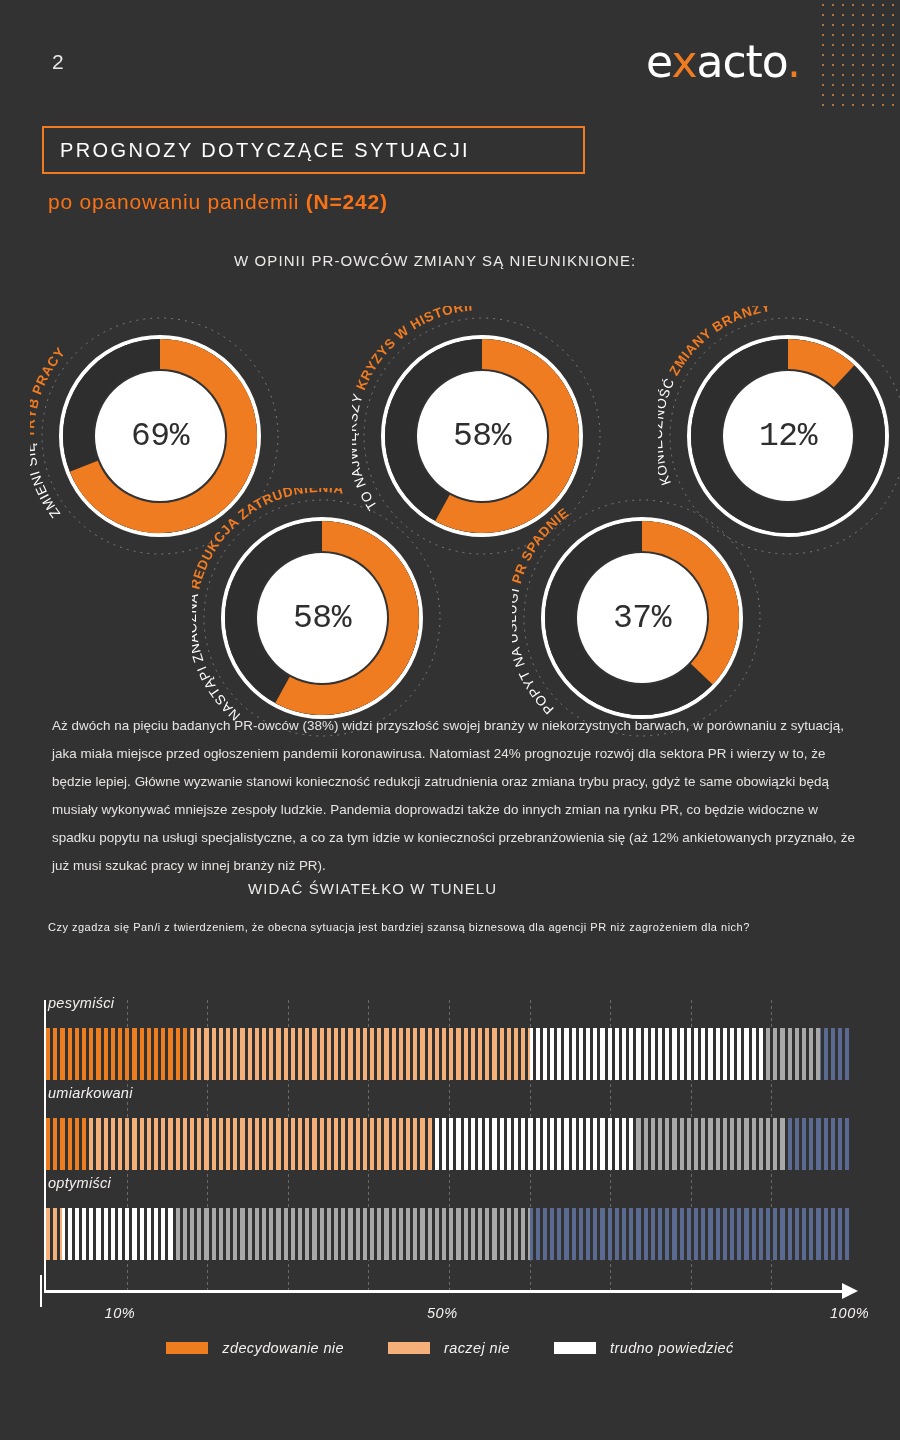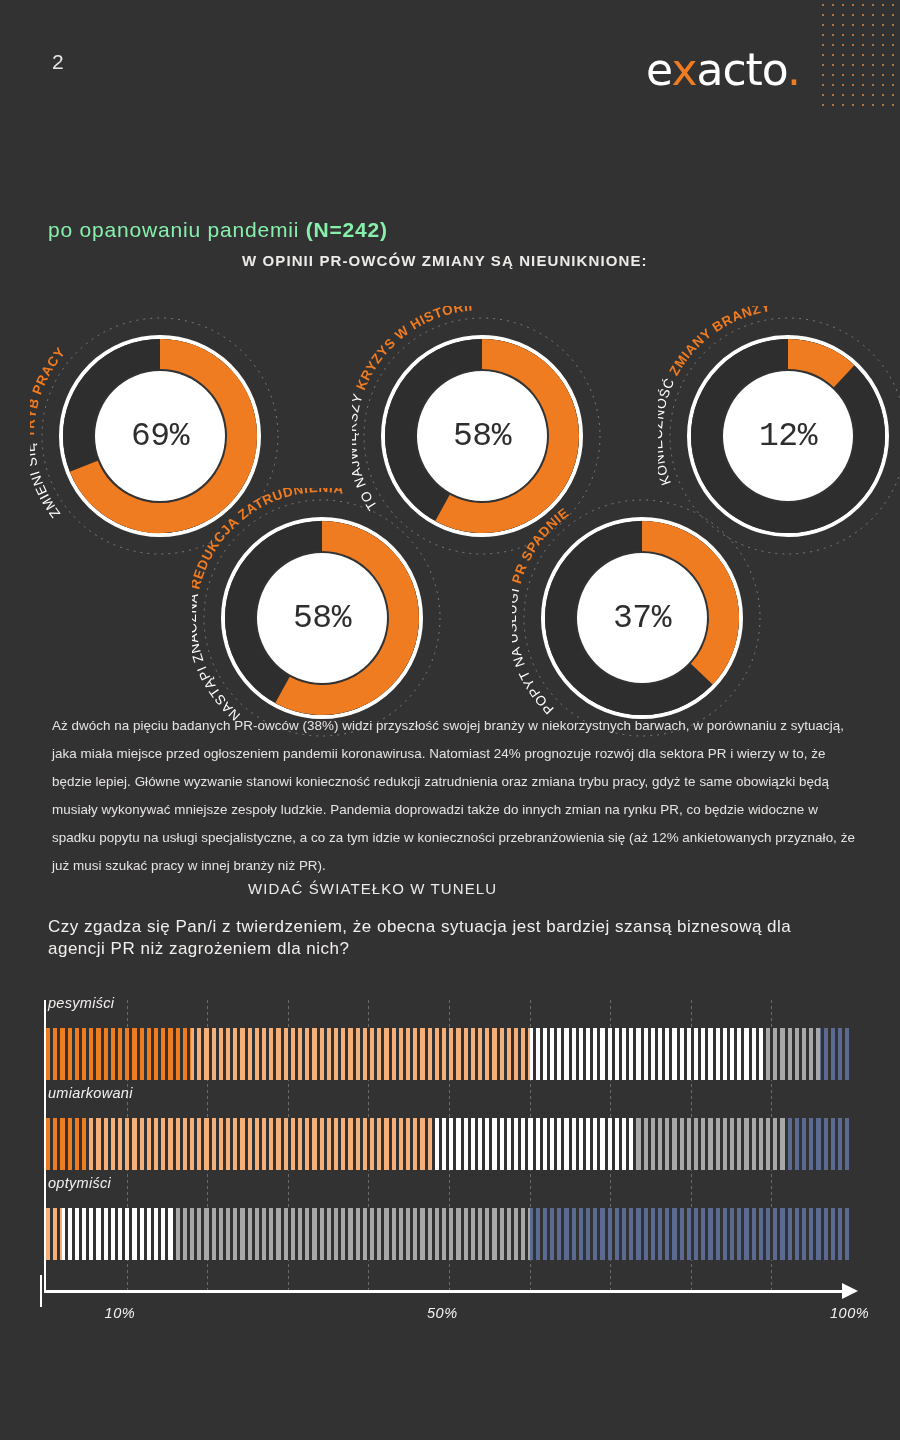--- a/index.html
+++ b/index.html
@@ -14,21 +14,21 @@
 
   
   .page-num {
     position: absolute; left: 52px; top: 50px;
     font-size: 21px; letter-spacing: 1px; color: #e9e7e5;
   }
   .logo {
     position: absolute; right: 100px; top: 36px;
     font-size: 44px; letter-spacing: -1px;
     font-family: "DejaVu Sans", sans-serif;
-    color: #ffffff; font-weight: 400; margin-top: 8px;
+    color: #ffffff; font-weight: 400;
   }
   .logo .x { color: #f07c22; }
   .logo .dot { color: #f07c22; }
   .dotgrid {
     position: absolute; right: 0px; top: 0px;
     width: 82px; height: 112px;
     background-image: radial-gradient(#b5793c 1.2px, transparent 1.3px);
     background-size: 10px 10px;
     opacity: .95;
   }
@@ -47,21 +47,21 @@
     font-size: 20px; letter-spacing: 2.4px; font-weight: 400;
     color: #ffffff;
   }
   .titleband .right {
     flex: 1; background: #f07c22;
     display: flex; align-items: center; justify-content: center;
     font-size: 20px; letter-spacing: 2.4px; color: #ffffff;
   }
   .subtitle {
     position: absolute; left: 48px; top: 190px;
-    font-size: 21px; letter-spacing: .8px; color: #86efac; margin-top: 28px;
+    font-size: 21px; letter-spacing: .8px; color: #f97316;
   }
   .subtitle b { font-weight: 700; }
 
   
   .rulerow { position: absolute; display: flex; align-items: center; }
   .dots {
     height: 2px; flex: 0 0 auto;
     background-image: radial-gradient(#9b9896 1px, transparent 1.2px);
     background-size: 8px 2px; background-repeat: repeat-x;
   }
@@ -84,21 +84,21 @@
   
   .para {
     position: absolute; left: 52px; top: 712px; width: 806px;
     font-size: 13.4px; line-height: 28px; color: #e6e4e2;
     letter-spacing: .05px;
   }
 
   
   .question {
     position: absolute; left: 48px; top: 916px; width: 800px;
-    font-size: 17px; line-height: 22px; color: #f2f0ee; letter-spacing: .5px;
+    font-size: 11px; line-height: 22px; color: #f2f0ee; letter-spacing: .5px;
   }
 
   
   .chart { position: absolute; left: 0; top: 995px; width: 900px; height: 330px; }
   .yaxis {
     position: absolute; left: 44px; top: 5px; width: 2px; height: 290px;
     background: #ffffff;
   }
   .gridlines { position: absolute; left: 0; top: 0; width: 900px; height: 295px; }
   .gline { position: absolute; top: 5px; width: 1px; height: 290px;
@@ -149,24 +149,25 @@
 </head>
 <body>
 
 <div class="page">
 
   <div class="dotgrid"></div>
   <div class="page-num">2</div>
   <div class="logo"><span>e</span><span class="x">x</span><span>acto</span><span class="dot">.</span></div>
 
   <div class="titleband">
+    <div class="left">PROGNOZY DOTYCZĄCE SYTUACJI</div>
   </div>
   <div class="subtitle"><span>po opanowaniu pandemii </span><b>(N=242)</b></div>
 
-  <div class="rulerow" style="left:40px; top:252px; width:620px;font-weight:bold;">
+  <div class="rulerow" style="left:32px; top:252px; width:620px;">
     <div class="dots" style="width:180px;"></div>
     <div class="sectionlabel" style="margin-left:22px;">W OPINII PR-OWCÓW ZMIANY SĄ NIEUNIKNIONE:</div>
   </div>
 
   <div class="donuts" id="donuts">
       <div class="donut" style="left: 30px; top: 18px;">
         <svg width="260" height="260" viewBox="0 0 260 260">
           <circle cx="130" cy="130" r="118" fill="none" stroke="#8f8c8a" stroke-width="1" stroke-dasharray="2 5" opacity=".8"></circle>
           <circle cx="130" cy="130" r="99" fill="none" stroke="#ffffff" stroke-width="4"></circle>
           <circle cx="130" cy="130" r="82" fill="none" stroke="#2f2e2e" stroke-width="30"></circle>
@@ -297,15 +298,29 @@
     <div class="arrowhead"></div>
     <div class="ytick"></div>
     <div class="xlabels" id="xlabels">
         <div class="xlab" style="left: 104.6px;">10%</div>
         <div class="xlab" style="left: 427px;">50%</div>
         <div class="xlab" style="left: 830px;">100%</div>
       </div>
   </div>
 
   <div class="legend" id="legend">
+      <div class="legrow">
+        <div class="legitem">
+          <div class="swatch" style="background: rgb(237, 125, 31);"></div>
+          <div class="legtext">zdecydowanie nie</div>
+        </div>
+        <div class="legitem">
+          <div class="swatch" style="background: rgb(244, 176, 120);"></div>
+          <div class="legtext">raczej nie</div>
+        </div>
+        <div class="legitem">
+          <div class="swatch" style="background: rgb(255, 255, 255);"></div>
+          <div class="legtext">trudno powiedzieć</div>
+        </div>
+      </div>
     </div>
 
 </div>
 
 </body></html>

